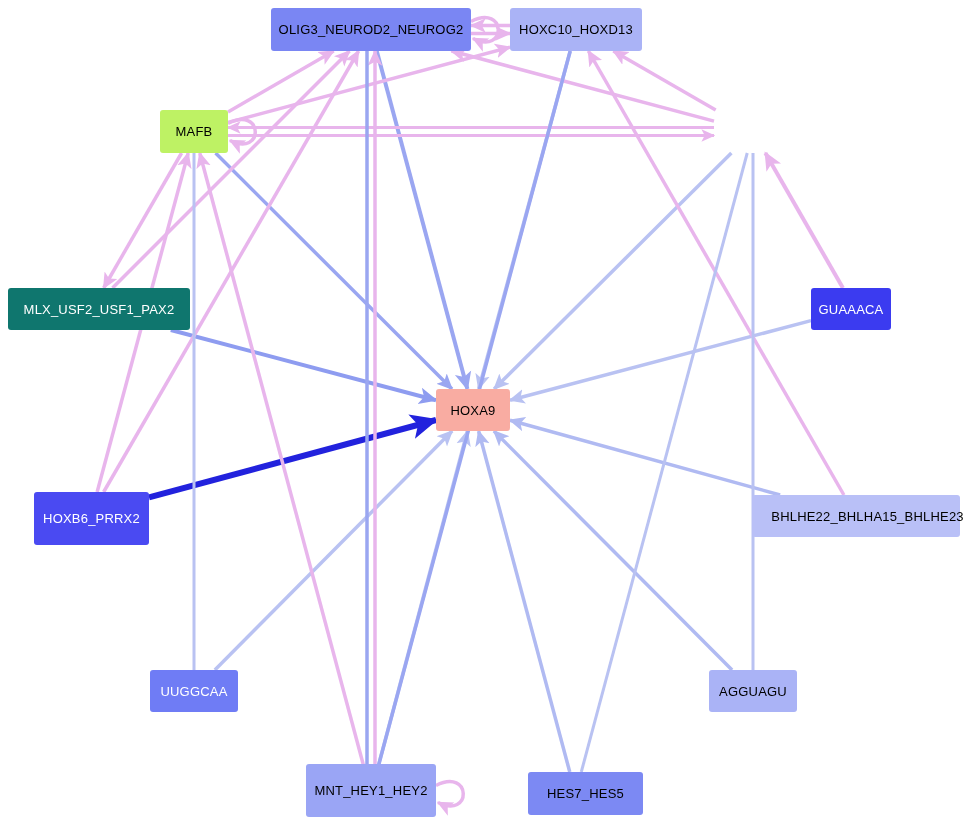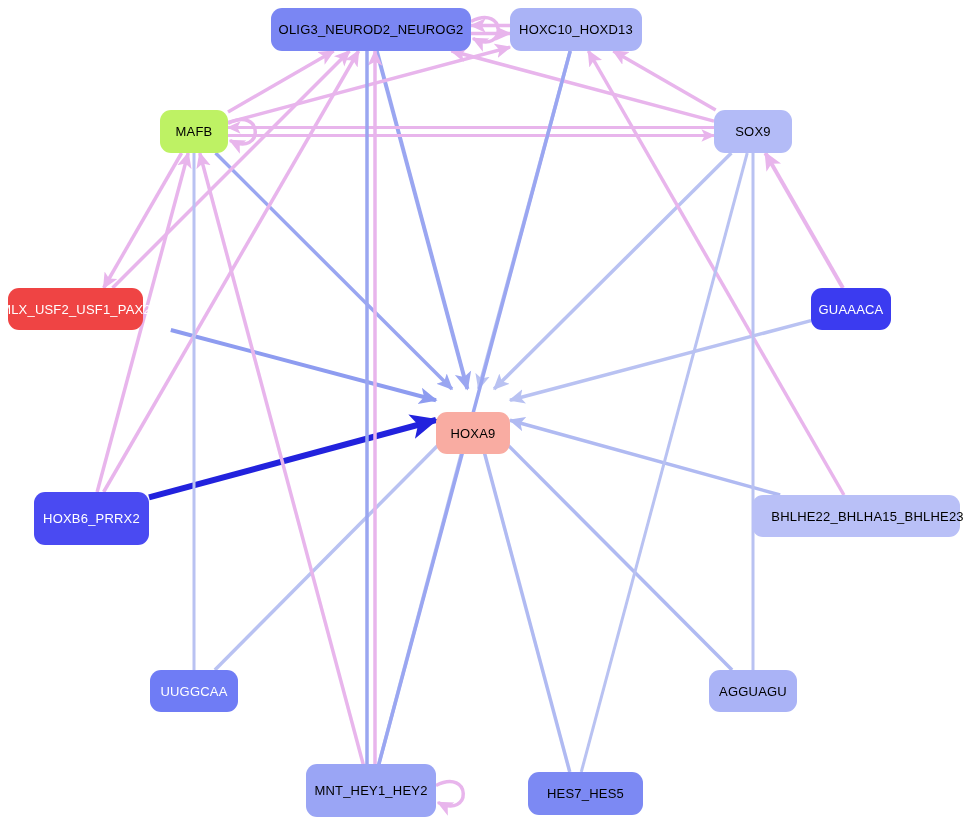--- a/index.html
+++ b/index.html
@@ -7,21 +7,21 @@
     position:relative;
     width:968px;height:823px;
     background:#ffffff;
     font-family:"Liberation Sans","DejaVu Sans",sans-serif;
     overflow:hidden;
   }
   #edge-layer{position:absolute;left:0;top:0;width:968px;height:823px;}
   .node{
     position:absolute;
     display:flex;align-items:center;justify-content:center;
-    border-radius:11px;
+    border-radius:3px;
     font-size:13px;
     letter-spacing:0.2px;
     white-space:nowrap;
     box-sizing:border-box;
     z-index:5;
     user-select:none;
   }
 </style>
 </head>
 <body>
@@ -87,30 +87,27 @@
     </svg>
 <div class="node" style="left: 271px; top: 8px; width: 200px; height: 43px; background: rgb(122, 134, 243); color: rgb(0, 0, 0);">
       <span>OLIG3_NEUROD2_NEUROG2</span>
     </div>
     <div class="node" style="left: 510px; top: 8px; width: 132px; height: 43px; background: rgb(170, 179, 246); color: rgb(0, 0, 0);">
       <span>HOXC10_HOXD13</span>
     </div>
     <div class="node" style="left: 160px; top: 110px; width: 68px; height: 43px; background: #bef264; color: rgb(0, 0, 0);">
       <span>MAFB</span>
     </div>
-    <div class="node" style="left: 714px; top: 110px; width: 78px; height: 43px; background: rgb(179, 187, 247); color: rgb(0, 0, 0);">
-      <span>SOX9</span>
-    </div>
-    <div class="node" style="left: 8px; top: 288px; width: 135px; height: 42px; background: #ef4444; color: rgb(255, 255, 255);">
+    <div class="node" style="left: 8px; top: 288px; width: 182px; height: 42px; background: #0f766e; color: rgb(255, 255, 255);">
       <span>MLX_USF2_USF1_PAX2</span>
     </div>
     <div class="node" style="left: 811px; top: 288px; width: 80px; height: 42px; background: rgb(59, 59, 240); color: rgb(255, 255, 255);">
       <span>GUAAACA</span>
     </div>
-    <div class="node" style="left: 436px; top: 389px; width: 74px; height: 42px; background: rgb(249, 172, 162); color: rgb(0, 0, 0); margin-top: 23px;">
+    <div class="node" style="left: 436px; top: 389px; width: 74px; height: 42px; background: rgb(249, 172, 162); color: rgb(0, 0, 0);">
       <span>HOXA9</span>
     </div>
     <div class="node" style="left: 34px; top: 492px; width: 115px; height: 53px; background: rgb(74, 74, 242); color: rgb(255, 255, 255);">
       <span>HOXB6_PRRX2</span>
     </div>
     <div class="node" style="left: 752px; top: 495px; width: 208px; height: 42px; background: rgb(185, 192, 247); color: rgb(0, 0, 0); padding-left: 23px;">
       <span>BHLHE22_BHLHA15_BHLHE23</span>
     </div>
     <div class="node" style="left: 150px; top: 670px; width: 88px; height: 42px; background: rgb(111, 124, 245); color: rgb(255, 255, 255);">
       <span>UUGGCAA</span>

